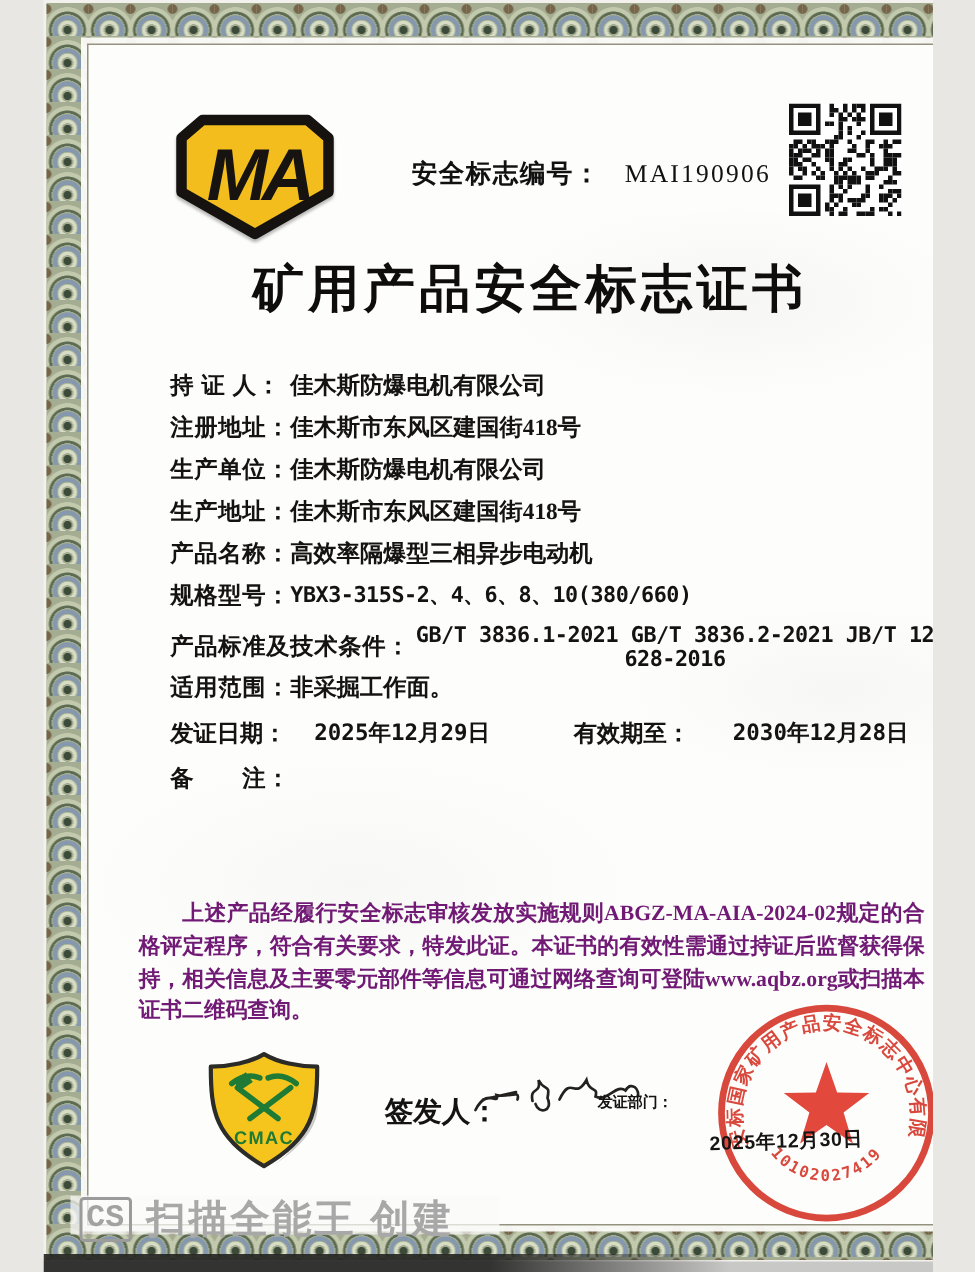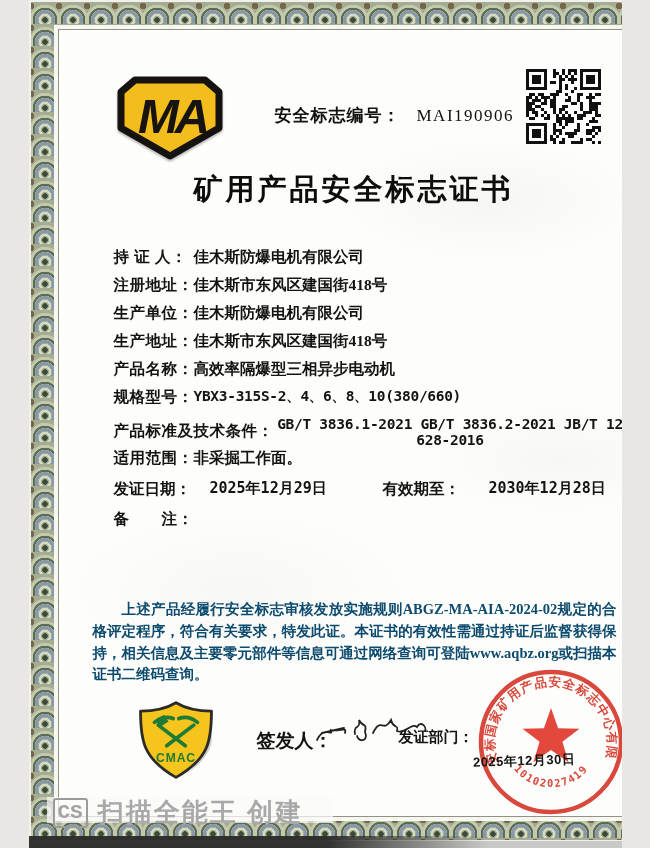--- a/index.html
+++ b/index.html
@@ -24,39 +24,39 @@
       radial-gradient(ellipse 220px 90px at 430px 170px, rgba(110,110,108,.05), transparent 70%),
       radial-gradient(ellipse 260px 120px at 180px 560px, rgba(110,110,108,.04), transparent 70%),
       radial-gradient(ellipse 200px 80px at 500px 430px, rgba(110,110,108,.045), transparent 70%);}
   .ma-logo{position:absolute;left:80px;top:76px;width:122px;height:84px;filter:drop-shadow(0 2px 1px rgba(0,0,0,.28));}
   .cert-line{position:absolute;left:246px;top:104px;font-family:"Liberation Serif","DejaVu Serif",serif;
     font-size:17px;color:#111;}
   .cert-line .lab{font-weight:bold;letter-spacing:1px;}
   .cert-line .num{letter-spacing:1.5px;margin-left:16px;}
   .qr{position:absolute;left:497px;top:69px;width:75px;height:75px;}
   .title{position:absolute;left:30px;top:170px;width:590px;margin:0;text-align:center;
-    font-family:"Liberation Serif","DejaVu Serif",serif;font-weight:900;font-size:29px;
+    font-family:"Liberation Serif","DejaVu Serif",serif;font-weight:900;font-size:34px;
     letter-spacing:3px;color:#0e0d0c;}
   .field-row{position:absolute;left:85px;width:512px;display:flex;align-items:flex-start;color:#141312;}
   .field-row .lbl{flex:none;width:80px;font-weight:bold;font-size:15.5px;letter-spacing:.5px;}
   .field-row .val{font-family:"Liberation Serif","DejaVu Serif",serif;font-weight:bold;font-size:15.5px;}
   .field-row .val.num{font-family:"DejaVu Sans Mono",monospace;font-weight:bold;font-size:14.5px;letter-spacing:-.3px;}
   .row-std .lbl{width:161px;}
   .row-std .val{width:352px;line-height:16px;word-break:break-all;margin-top:-5px;text-align:center;}
   .dates-row{position:absolute;left:85px;top:479px;width:512px;display:flex;color:#141312;gap:16px;}
   .dates-row .lbl{font-weight:bold;font-size:15.5px;flex:none;}
   .dates-row .dval{font-family:"DejaVu Sans Mono",monospace;font-weight:bold;font-size:15px;flex:none;}
   .dates-row .i-lbl{width:80px;} .dates-row .i-val{width:157px;} .dates-row .e-lbl{width:90px;}
   .para{position:absolute;left:64px;top:599px;width:524px;margin:0;
     font-family:"Liberation Serif","DejaVu Serif",serif;font-weight:bold;font-size:14.5px;
-    line-height:21.8px;text-align:justify;text-indent:2em;color:#0c4a6e;}
+    line-height:21.8px;text-align:justify;text-indent:2em;color:#701a75;}
   .cmac{position:absolute;left:97px;top:699px;width:100px;height:84px;}
   .signer{position:absolute;left:228px;top:728px;font-weight:bold;font-size:19px;color:#141312;}
   .signature{position:absolute;left:280px;top:706px;width:122px;height:48px;}
-  .dept{position:absolute;left:370px;top:728px;font-weight:bold;font-size:15px;color:#141312;font-family:Liberation Serif, serif;}
+  .dept{position:absolute;left:370px;top:728px;font-weight:bold;font-size:10px;color:#141312;font-family:Liberation Serif, serif;}
   .seal{position:absolute;left:448px;top:668px;width:148px;height:148px;opacity:.92;}
   .seal-ring{fill:none;stroke:#d6392c;stroke-width:4.5px;}
   .ring-txt{fill:#d6392c;font-size:12.5px;font-weight:bold;letter-spacing:1px;
     font-family:"Liberation Serif","DejaVu Serif",serif;}
   .num-txt{fill:#d6392c;font-size:10.5px;font-weight:bold;letter-spacing:1.5px;
     font-family:"DejaVu Sans Mono",monospace;}
   .seal-date{position:absolute;left:444px;top:752px;font-weight:bold;font-size:13px;color:#161514;
     letter-spacing:.5px;transform:rotate(-2deg);}
   .wm-strip{position:absolute;left:18px;top:797px;width:286px;height:26px;background:rgba(250,250,248,.72);}
   .watermark{position:absolute;left:24px;top:795px;display:flex;align-items:center;gap:10px;color:#a2a2a2;}

